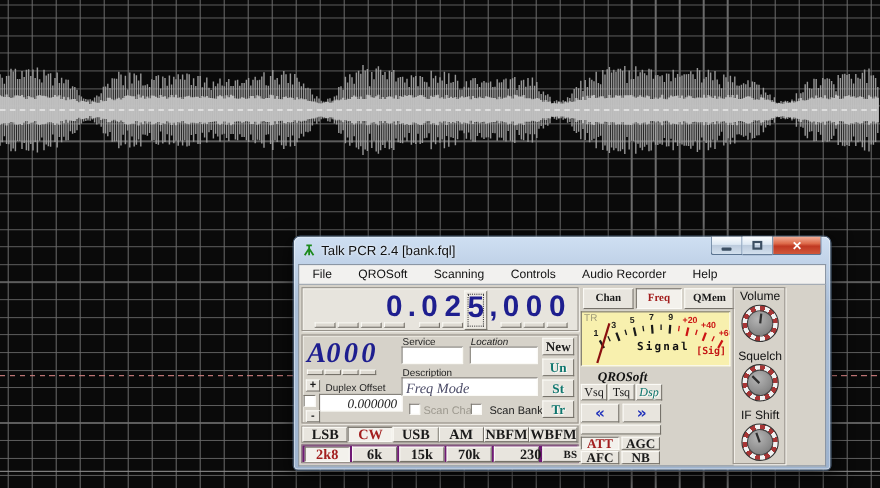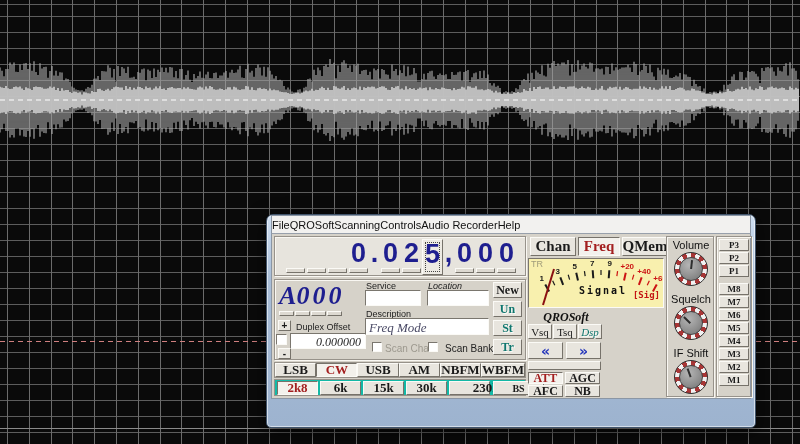--- a/index.html
+++ b/index.html
@@ -36,21 +36,21 @@
   .wbtn.min { width:29px; border-radius:0 0 0 3px; }
   .wbtn.max { width:27px; border-left:none; border-right:none; }
   .wbtn.close { width:45px; border-radius:0 0 3px 0;
     background:linear-gradient(180deg,#f3b09a,#dd6a4a 40%,#c03822 55%,#d0573a);
     color:#fff; font-weight:bold; font-size:11px; }
   .minbar { width:9px; height:3px; background:#3c4f63; border-radius:1px; margin-top:6px; }
   .maxbox { width:9px; height:8px; border:2px solid #3c4f63; }
 
   .menubar { height:19px; background:#f2f1ef; border:1px solid #8b96a4; border-bottom:1px solid #98a0ab;
     display:flex; align-items:center; font-size:11px; color:#111; }
-  .menu-item { padding:2px 0; cursor:default; }
+  .menu-item { padding:2px 12px; cursor:default; }
 
   .client { position:relative; height:165px; background:#d6d2c9; border:1px solid #8b96a4; border-top:none; }
 
   
   .panel { position:absolute; border:1px solid #97928a;
     box-shadow:inset 1px 1px 0 #f9f7f2, 1px 1px 0 #f9f7f2; }
   .btn { position:absolute; display:flex; align-items:center; justify-content:center;
     background:#e8e5de; border:1px solid; border-color:#fbfaf6 #76726a #76726a #fbfaf6;
     font-family:"Liberation Serif", serif; font-weight:bold; color:#1a1a1a; cursor:default; }
   .btn.pressed { border-color:#76726a #fbfaf6 #fbfaf6 #76726a; background:#f3f1ec; color:#a31f1f; }
@@ -66,21 +66,21 @@
   .fd-cell { position:relative; width:21px; height:36px; display:flex; flex-direction:column; align-items:center; }
   .fd-cell.sep { width:11px; }
   .fd-digit { height:29px; line-height:29px; font-size:27px; font-weight:bold; color:#1e1e8f;
     font-family:"Liberation Sans", sans-serif; }
   .fd-under { width:90%; height:5px; background:#ddd9d1; border:1px solid;
     border-color:#fbfaf6 #76726a #76726a #fbfaf6; }
   .fd-cell.selected { border:1px solid; border-color:#fbfaf6 #76726a #76726a #fbfaf6;
     background:#edeae3; outline:1px dotted #444; outline-offset:-4px; }
 
   
-  .tab-btn { height:19px; font-size:15px; }
+  .tab-btn { height:19px; font-size:10px; }
   .meter { left:256px; top:24px; width:136px; height:50px; background:#f8f0ae;
     border:1px solid; border-color:#7a766e #fbfaf6 #fbfaf6 #7a766e; overflow:hidden; position:absolute; }
   .meter span.scale-lab { position:absolute; font-size:8px; font-weight:bold; transform:translate(-50%,-50%); }
   .meter .tr { position:absolute; left:2px; top:0px; font-size:9px; color:#a09c7a; }
   .meter .sig-name { position:absolute; left:50px; top:26px; font-family:"DejaVu Sans Mono",monospace;
     font-size:10px; font-weight:bold; letter-spacing:2px; color:#111; }
   .meter .sig-tag { position:absolute; right:3px; top:31px; font-family:"DejaVu Sans Mono",monospace;
     font-size:9px; font-weight:bold; color:#c41414; }
 
   
@@ -96,21 +96,21 @@
     text-align:right; padding:1px 4px 0 0; color:#222; }
   .field { position:absolute; height:16px; }
   .desc-val { font-family:"Liberation Serif",serif; font-style:italic; font-size:13px;
     color:#4a4a66; padding:1px 11px 0 3px; }
 
   
   .mode-row { left:2px; top:128px; width:252px; height:16px; display:flex; position:absolute;
     border:1px solid #97928a; background:#d6d2c9; }
   .mode-row .btn { position:relative; flex:1 1 0; height:100%; font-size:13px; }
   .filter-row { left:2px; top:145px; width:252px; height:17px; position:absolute;
-    border:1px solid #97928a; background:#14b8a6; }
+    border:1px solid #97928a; background:#701a75; }
   .filter-row .btn { position:absolute; top:1px; height:14px; width:41px; font-size:13px; }
 
   
   .dsp-col { left:256px; top:76px; width:76px; height:88px; position:absolute; }
   .logo { position:absolute; left:0; top:0; width:76px; text-align:center;
     font-family:"Liberation Serif",serif; font-weight:bold; font-style:italic; font-size:12px; color:#111; }
   .arrow-txt { color:#2233bb; font-size:14px; font-weight:bold; font-family:"DejaVu Sans",sans-serif; }
   .tune-col { left:334px; top:76px; width:58px; height:88px; position:absolute; }
   .tknob { position:absolute; left:2px; top:2px; width:49px; height:49px; border-radius:50%;
     background:radial-gradient(circle at 38% 32%, #9d9d9d, #818181 55%, #666 100%);
@@ -145,20 +145,35 @@
 
 <svg id="waveform" viewBox="0 0 800 88" preserveAspectRatio="none">
   <path id="wf-outer" fill="none" stroke="#a6a6a6" stroke-width="1.3" opacity="0.9" d="M0 10.4V75.6M2 13.7V72.3M4 19.2V66.8M6 12.1V73.9M8 11.9V74.1M10 5.5V80.5M12 8.0V78.0M14 5.6V80.4M16 14.8V71.2M18 14.9V71.1M20 7.6V78.4M22 13.0V73.0M24 6.5V79.5M26 6.0V80.0M28 12.1V73.9M30 6.2V79.8M32 13.8V72.2M34 4.3V81.7M36 15.1V70.9M38 18.1V67.9M40 6.3V79.7M42 11.6V74.4M44 10.1V75.9M46 9.7V76.3M48 20.7V65.3M50 13.9V72.1M52 8.9V77.1M54 18.5V67.5M56 13.7V72.3M58 18.7V67.3M60 15.3V70.7M62 15.6V70.4M64 23.6V62.4M66 21.4V64.6M68 22.1V63.9M70 24.7V61.3M72 29.5V56.5M74 30.7V55.3M76 32.5V53.5M78 32.9V53.1M80 33.5V52.5M82 33.3V52.7M84 34.3V51.7M86 31.7V54.3M88 29.9V56.1M90 30.8V55.2M92 27.7V58.3M94 21.8V64.2M96 21.6V64.4M98 19.1V66.9M100 23.1V62.9M102 14.1V71.9M104 14.3V71.7M106 14.6V71.4M108 8.3V77.7M110 10.7V75.3M112 20.6V65.4M114 11.9V74.1M116 24.4V61.6M118 8.9V77.1M120 18.9V67.1M122 9.9V76.1M124 11.4V74.6M126 16.1V69.9M128 9.8V76.2M130 20.7V65.3M132 20.4V65.6M134 19.7V66.3M136 22.1V63.9M138 15.0V71.0M140 15.7V70.3M142 12.2V73.8M144 11.4V74.6M146 23.4V62.6M148 12.6V73.4M150 13.8V72.2M152 20.9V65.1M154 11.6V74.4M156 19.9V66.1M158 12.7V73.3M160 15.1V70.9M162 10.4V75.6M164 15.0V71.0M166 10.7V75.3M168 15.5V70.5M170 9.9V76.1M172 10.5V75.5M174 20.3V65.7M176 14.1V71.9M178 21.2V64.8M180 12.0V74.0M182 12.0V74.0M184 22.4V63.6M186 18.1V67.9M188 13.5V72.5M190 22.8V63.2M192 24.9V61.1M194 17.1V68.9M196 21.3V64.7M198 18.9V67.1M200 14.4V71.6M202 20.8V65.2M204 21.3V64.7M206 17.5V68.5M208 14.8V71.2M210 21.1V64.9M212 21.2V64.8M214 16.1V69.9M216 15.4V70.6M218 20.9V65.1M220 18.5V67.5M222 18.4V67.6M224 15.6V70.4M226 14.0V72.0M228 20.7V65.3M230 15.5V70.5M232 12.8V73.2M234 15.9V70.1M236 15.4V70.6M238 12.6V73.4M240 8.7V77.3M242 20.4V65.6M244 20.9V65.1M246 12.1V73.9M248 6.7V79.3M250 15.6V70.4M252 13.8V72.2M254 19.8V66.2M256 11.0V75.0M258 7.5V78.5M260 10.5V75.5M262 18.4V67.6M264 9.8V76.2M266 19.8V66.2M268 10.3V75.7M270 13.7V72.3M272 17.4V68.6M274 21.5V64.5M276 19.0V67.0M278 23.3V62.7M280 22.7V63.3M282 23.7V62.3M284 29.0V57.0M286 32.6V53.4M288 30.6V55.4M290 32.6V53.4M292 34.5V51.5M294 35.3V50.7M296 37.7V48.3M298 32.8V53.2M300 32.3V53.7M302 34.7V51.3M304 30.7V55.3M306 29.8V56.2M308 22.0V64.0M310 21.5V64.5M312 24.6V61.4M314 12.8V73.2M316 17.9V68.1M318 10.6V75.4M320 13.2V72.8M322 19.1V66.9M324 8.9V77.1M326 7.4V78.6M328 10.0V76.0M330 2.0V84.0M332 7.1V78.9M334 5.7V80.3M336 21.3V64.7M338 8.4V77.6M340 15.0V71.0M342 5.2V80.8M344 3.2V82.8M346 6.4V79.6M348 11.1V74.9M350 8.4V77.6M352 15.0V71.0M354 7.4V78.6M356 8.5V77.5M358 6.7V79.3M360 17.0V69.0M362 13.7V72.3M364 12.9V73.1M366 12.7V73.3M368 17.9V68.1M370 14.7V71.3M372 22.2V63.8M374 11.4V74.6M376 13.2V72.8M378 12.0V74.0M380 21.4V64.6M382 12.0V74.0M384 12.9V73.1M386 17.3V68.7M388 17.7V68.3M390 21.8V64.2M392 7.4V78.6M394 14.1V71.9M396 11.9V74.1M398 18.2V67.8M400 13.3V72.7M402 16.1V69.9M404 8.3V77.7M406 19.3V66.7M408 9.5V76.5M410 18.3V67.7M412 17.6V68.4M414 11.0V75.0M416 16.3V69.7M418 24.4V61.6M420 24.4V61.6M422 21.9V64.1M424 16.8V69.2M426 22.5V63.5M428 16.0V70.0M430 14.2V71.8M432 13.8V72.2M434 19.4V66.6M436 22.1V63.9M438 18.0V68.0M440 16.6V69.4M442 18.0V68.0M444 18.2V67.8M446 17.2V68.8M448 22.1V63.9M450 21.9V64.1M452 15.1V70.9M454 18.0V68.0M456 17.8V68.2M458 15.3V70.7M460 14.4V71.6M462 24.0V62.0M464 15.1V70.9M466 14.1V71.9M468 13.1V72.9M470 24.8V61.2M472 20.3V65.7M474 16.2V69.8M476 15.4V70.6M478 21.9V64.1M480 13.9V72.1M482 20.9V65.1M484 13.5V72.5M486 21.0V65.0M488 17.6V68.4M490 25.9V60.1M492 28.4V57.6M494 26.2V59.8M496 29.7V56.3M498 28.7V57.3M500 30.9V55.1M502 36.6V49.4M504 35.0V51.0M506 34.2V51.8M508 35.2V50.8M510 35.6V50.4M512 34.2V51.8M514 35.1V50.9M516 31.3V54.7M518 32.2V53.8M520 27.9V58.1M522 23.8V62.2M524 22.0V64.0M526 23.3V62.7M528 16.5V69.5M530 25.7V60.3M532 15.8V70.2M534 22.0V64.0M536 13.6V72.4M538 15.5V70.5M540 16.9V69.1M542 8.3V77.7M544 18.5V67.5M546 19.6V66.4M548 6.7V79.3M550 10.7V75.3M552 5.9V80.1M554 3.9V82.1M556 9.0V77.0M558 6.5V79.5M560 8.2V77.8M562 5.5V80.5M564 5.6V80.4M566 7.4V78.6M568 3.1V82.9M570 18.5V67.5M572 7.1V78.9M574 15.1V70.9M576 14.8V71.2M578 3.3V82.7M580 12.4V73.6M582 8.6V77.4M584 6.5V79.5M586 9.7V76.3M588 11.4V74.6M590 5.5V80.5M592 6.2V79.8M594 14.7V71.3M596 11.4V74.6M598 11.2V74.8M600 12.3V73.7M602 11.5V74.5M604 17.5V68.5M606 9.8V76.2M608 10.0V76.0M610 16.9V69.1M612 6.4V79.6M614 13.6V72.4M616 10.3V75.7M618 12.8V73.2M620 11.7V74.3M622 10.6V75.4M624 10.6V75.4M626 10.3V75.7M628 7.7V78.3M630 10.5V75.5M632 14.9V71.1M634 4.8V81.2M636 6.9V79.1M638 17.9V68.1M640 14.5V71.5M642 13.1V72.9M644 6.4V79.6M646 8.9V77.1M648 15.9V70.1M650 7.5V78.5M652 15.2V70.8M654 19.5V66.5M656 23.3V62.7M658 10.7V75.3M660 13.2V72.8M662 17.4V68.6M664 11.8V74.2M666 17.8V68.2M668 12.5V73.5M670 20.7V65.3M672 21.0V65.0M674 20.1V65.9M676 18.6V67.4M678 19.6V66.4M680 16.0V70.0M682 22.4V63.6M684 17.2V68.8M686 17.6V68.4M688 19.8V66.2M690 20.1V65.9M692 29.0V57.0M694 22.7V63.3M696 27.1V58.9M698 29.4V56.6M700 28.9V57.1M702 34.0V52.0M704 31.5V54.5M706 36.3V49.7M708 36.5V49.5M710 34.9V51.1M712 35.6V50.4M714 34.6V51.4M716 34.8V51.2M718 36.0V50.0M720 33.4V52.6M722 34.5V51.5M724 27.7V58.3M726 32.6V53.4M728 27.7V58.3M730 26.8V59.2M732 19.5V66.5M734 17.3V68.7M736 23.2V62.8M738 23.6V62.4M740 14.7V71.3M742 14.9V71.1M744 23.1V62.9M746 20.4V65.6M748 14.0V72.0M750 15.0V71.0M752 14.1V71.9M754 14.6V71.4M756 16.7V69.3M758 19.5V66.5M760 26.0V60.0M762 11.1V74.9M764 13.9V72.1M766 10.5V75.5M768 10.1V75.9M770 11.2V74.8M772 10.3V75.7M774 14.6V71.4M776 18.8V67.2M778 10.3V75.7M780 13.7V72.3M782 14.5V71.5M784 9.1V76.9M786 6.2V79.8M788 18.5V67.5M790 5.3V80.7M792 11.6V74.4M794 11.3V74.7M796 13.8V72.2M798 22.2V63.8"></path>
   <path id="wf-core" fill="none" stroke="#c2c2c2" stroke-width="2" opacity="0.95" d="M0 29.7V56.3M2 30.6V55.4M4 31.1V54.9M6 29.0V57.0M8 31.2V54.8M10 32.1V53.9M12 31.7V54.3M14 29.9V56.1M16 29.5V56.5M18 30.2V55.8M20 29.4V56.6M22 31.4V54.6M24 33.0V53.0M26 30.3V55.7M28 31.3V54.7M30 31.7V54.3M32 33.0V53.0M34 30.1V55.9M36 29.4V56.6M38 30.0V56.0M40 30.0V56.0M42 30.4V55.6M44 31.7V54.3M46 31.8V54.2M48 31.2V54.8M50 29.4V56.6M52 30.7V55.3M54 29.7V56.3M56 33.0V53.0M58 30.9V55.1M60 34.1V51.9M62 31.3V54.7M64 33.5V52.5M66 33.0V53.0M68 33.1V52.9M70 34.9V51.1M72 35.9V50.1M74 34.5V51.5M76 34.8V51.2M78 35.8V50.2M80 35.3V50.7M82 37.5V48.5M84 35.3V50.7M86 35.5V50.5M88 36.3V49.7M90 36.5V49.5M92 34.0V52.0M94 35.1V50.9M96 34.9V51.1M98 31.9V54.1M100 31.8V54.2M102 33.3V52.7M104 34.1V51.9M106 32.7V53.3M108 31.8V54.2M110 33.5V52.5M112 32.1V53.9M114 30.3V55.7M116 29.5V56.5M118 30.1V55.9M120 30.6V55.4M122 30.5V55.5M124 33.1V52.9M126 29.0V57.0M128 31.7V54.3M130 30.1V55.9M132 32.7V53.3M134 30.8V55.2M136 32.3V53.7M138 29.8V56.2M140 30.0V56.0M142 31.0V55.0M144 32.2V53.8M146 29.4V56.6M148 31.0V55.0M150 30.4V55.6M152 32.8V53.2M154 31.4V54.6M156 29.4V56.6M158 31.3V54.7M160 29.2V56.8M162 31.9V54.1M164 31.5V54.5M166 33.0V53.0M168 31.0V55.0M170 30.5V55.5M172 30.1V55.9M174 31.3V54.7M176 31.4V54.6M178 30.9V55.1M180 30.9V55.1M182 32.2V53.8M184 30.3V55.7M186 31.4V54.6M188 30.2V55.8M190 31.8V54.2M192 32.0V54.0M194 32.4V53.6M196 32.8V53.2M198 30.5V55.5M200 29.5V56.5M202 30.4V55.6M204 32.6V53.4M206 29.5V56.5M208 31.4V54.6M210 29.1V56.9M212 30.1V55.9M214 32.3V53.7M216 32.8V53.2M218 32.6V53.4M220 31.4V54.6M222 31.9V54.1M224 33.0V53.0M226 32.3V53.7M228 30.2V55.8M230 30.3V55.7M232 32.4V53.6M234 29.7V56.3M236 30.5V55.5M238 32.5V53.5M240 33.1V52.9M242 32.2V53.8M244 32.2V53.8M246 29.1V56.9M248 29.6V56.4M250 32.8V53.2M252 30.2V55.8M254 33.0V53.0M256 33.2V52.8M258 31.2V54.8M260 30.8V55.2M262 32.0V54.0M264 31.5V54.5M266 32.1V53.9M268 33.6V52.4M270 31.4V54.6M272 33.3V52.7M274 32.4V53.6M276 33.2V52.8M278 33.3V52.7M280 34.5V51.5M282 34.9V51.1M284 35.2V50.8M286 35.2V50.8M288 36.1V49.9M290 36.8V49.2M292 37.0V49.0M294 36.4V49.6M296 35.6V50.4M298 35.6V50.4M300 36.5V49.5M302 36.1V49.9M304 34.4V51.6M306 33.5V52.5M308 34.2V51.8M310 33.5V52.5M312 31.8V54.2M314 33.8V52.2M316 32.7V53.3M318 33.0V53.0M320 31.2V54.8M322 29.8V56.2M324 30.9V55.1M326 33.0V53.0M328 30.8V55.2M330 33.1V52.9M332 33.0V53.0M334 29.1V56.9M336 29.6V56.4M338 31.3V54.7M340 31.8V54.2M342 30.4V55.6M344 29.1V56.9M346 33.0V53.0M348 31.2V54.8M350 33.1V52.9M352 31.2V54.8M354 30.4V55.6M356 30.9V55.1M358 32.5V53.5M360 29.5V56.5M362 33.0V53.0M364 30.3V55.7M366 31.1V54.9M368 29.7V56.3M370 30.3V55.7M372 29.4V56.6M374 29.7V56.3M376 31.6V54.4M378 31.1V54.9M380 30.1V55.9M382 29.3V56.7M384 29.6V56.4M386 31.1V54.9M388 32.8V53.2M390 33.0V53.0M392 30.1V55.9M394 31.1V54.9M396 29.6V56.4M398 29.1V56.9M400 32.3V53.7M402 31.4V54.6M404 32.7V53.3M406 29.3V56.7M408 32.2V53.8M410 31.0V55.0M412 32.1V53.9M414 31.2V54.8M416 32.9V53.1M418 31.7V54.3M420 30.5V55.5M422 31.6V54.4M424 31.1V54.9M426 30.5V55.5M428 33.2V52.8M430 30.3V55.7M432 32.2V53.8M434 32.4V53.6M436 30.9V55.1M438 32.0V54.0M440 32.3V53.7M442 30.4V55.6M444 31.0V55.0M446 31.7V54.3M448 32.0V54.0M450 32.1V53.9M452 33.2V52.8M454 31.0V55.0M456 32.8V53.2M458 31.9V54.1M460 31.7V54.3M462 29.8V56.2M464 30.6V55.4M466 32.6V53.4M468 29.2V56.8M470 29.6V56.4M472 30.8V55.2M474 30.7V55.3M476 29.3V56.7M478 32.4V53.6M480 32.4V53.6M482 32.3V53.7M484 33.2V52.8M486 32.8V53.2M488 32.0V54.0M490 32.5V53.5M492 33.8V52.2M494 35.6V50.4M496 33.8V52.2M498 35.5V50.5M500 35.2V50.8M502 37.0V49.0M504 36.6V49.4M506 37.0V49.0M508 35.4V50.6M510 37.1V48.9M512 37.0V49.0M514 35.6V50.4M516 36.1V49.9M518 35.1V50.9M520 35.8V50.2M522 35.2V50.8M524 32.0V54.0M526 33.6V52.4M528 34.0V52.0M530 30.9V55.1M532 34.0V52.0M534 30.0V56.0M536 32.0V54.0M538 29.9V56.1M540 29.4V56.6M542 32.0V54.0M544 31.7V54.3M546 30.4V55.6M548 30.4V55.6M550 32.3V53.7M552 32.1V53.9M554 29.3V56.7M556 31.9V54.1M558 31.6V54.4M560 29.6V56.4M562 30.0V56.0M564 29.9V56.1M566 31.8V54.2M568 29.7V56.3M570 29.5V56.5M572 29.5V56.5M574 29.3V56.7M576 30.8V55.2M578 31.8V54.2M580 30.9V55.1M582 29.6V56.4M584 30.9V55.1M586 31.6V54.4M588 29.8V56.2M590 30.5V55.5M592 33.1V52.9M594 33.1V52.9M596 31.6V54.4M598 32.8V53.2M600 31.6V54.4M602 29.1V56.9M604 32.8V53.2M606 33.2V52.8M608 31.6V54.4M610 29.8V56.2M612 30.8V55.2M614 30.2V55.8M616 29.8V56.2M618 32.2V53.8M620 29.8V56.2M622 32.8V53.2M624 31.4V54.6M626 29.9V56.1M628 30.5V55.5M630 32.0V54.0M632 32.4V53.6M634 31.7V54.3M636 31.7V54.3M638 31.8V54.2M640 29.2V56.8M642 31.8V54.2M644 29.4V56.6M646 30.7V55.3M648 32.0V54.0M650 30.1V55.9M652 32.8V53.2M654 30.7V55.3M656 32.4V53.6M658 32.8V53.2M660 31.4V54.6M662 29.3V56.7M664 31.5V54.5M666 29.3V56.7M668 32.0V54.0M670 29.1V56.9M672 32.9V53.1M674 32.9V53.1M676 32.1V53.9M678 30.9V55.1M680 30.6V55.4M682 30.8V55.2M684 32.2V53.8M686 33.6V52.4M688 33.3V52.7M690 33.6V52.4M692 31.5V54.5M694 31.9V54.1M696 33.6V52.4M698 33.4V52.6M700 34.1V51.9M702 35.5V50.5M704 35.6V50.4M706 37.0V49.0M708 36.7V49.3M710 37.0V49.0M712 37.4V48.6M714 35.4V50.6M716 36.4V49.6M718 36.4V49.6M720 35.1V50.9M722 36.2V49.8M724 35.2V50.8M726 34.9V51.1M728 32.0V54.0M730 34.1V51.9M732 34.4V51.6M734 34.0V52.0M736 32.6V53.4M738 31.7V54.3M740 32.6V53.4M742 29.8V56.2M744 32.0V54.0M746 31.1V54.9M748 32.4V53.6M750 29.6V56.4M752 32.6V53.4M754 33.2V52.8M756 31.3V54.7M758 32.0V54.0M760 29.2V56.8M762 30.0V56.0M764 32.9V53.1M766 32.5V53.5M768 30.6V55.4M770 30.3V55.7M772 29.5V56.5M774 31.0V55.0M776 30.4V55.6M778 31.8V54.2M780 31.3V54.7M782 30.5V55.5M784 31.1V54.9M786 32.7V53.3M788 32.9V53.1M790 29.6V56.4M792 31.0V55.0M794 32.5V53.5M796 30.8V55.2M798 31.8V54.2"></path>
   <line x1="0" y1="43" x2="800" y2="43" stroke="#e9e9e9" stroke-width="1.4" stroke-dasharray="5 4"></line>
 </svg>
 <div class="red-dash-line"></div>
 <div class="track-split"></div>
 
 <div class="win">
+  <div class="titlebar">
+    <svg width="12" height="13">
+      <path d="M6 2 v9 M2 11 L6 5 M10 11 L6 5 M3.5 2 h5" stroke="#1c8a1c" stroke-width="1.6" fill="none"></path>
+    </svg>
+    <span class="title-text">Talk PCR 2.4 [bank.fql]</span>
+    <div class="winbtns">
+      <div class="wbtn min">
+          <div class="minbar"></div>
+        </div>
+      <div class="wbtn max">
+          <div class="maxbox"></div>
+        </div>
+      <div class="wbtn close">✕</div>
+    </div>
+  </div>
 
   <div class="menubar">
     <span class="menu-item">File</span>
     <span class="menu-item">QROSoft</span>
     <span class="menu-item">Scanning</span>
     <span class="menu-item">Controls</span>
     <span class="menu-item">Audio Recorder</span>
     <span class="menu-item">Help</span>
   </div>
 
@@ -290,21 +305,21 @@
       <div class="btn">USB</div>
       <div class="btn">AM</div>
       <div class="btn">NBFM</div>
       <div class="btn">WBFM</div>
     </div>
 
     <div class="filter-row">
       <div class="btn pressed" style="left:2px;">2k8</div>
       <div class="btn" style="left:45px;">6k</div>
       <div class="btn" style="left:88px;">15k</div>
-      <div class="btn" style="left:131px;">30k</div>
+      <div class="btn" style="left:131px;">70k</div>
       <div class="btn" style="left:174px;padding-left:33px;">230k</div>
       <div class="btn" style="left:218px; width:51px; font-size:10px;">BS</div>
     </div>
 
     <div class="dsp-col">
       <span class="logo">QROSoft</span>
       <div class="btn" style="left:0;  top:14px; width:24px; height:15px; font-size:11px; font-weight:normal;">Vsq</div>
       <div class="btn" style="left:25px; top:14px; width:24px; height:15px; font-size:11px; font-weight:normal;">Tsq</div>
       <div class="btn disabled" style="left:50px; top:14px; width:24px; height:15px; font-size:11px; font-weight:normal; font-style:italic;">Dsp</div>
       <div class="btn" style="left:0;  top:32px; width:35px; height:17px;">
@@ -335,28 +350,15 @@
           </div>
       </div>
       <span class="kn-lab" style="top:110px;">IF Shift</span>
       <div class="knob38" style="top:123px;">
         <div class="kface">
             <div class="kline" style="transform:rotate(-20deg);"></div>
           </div>
       </div>
     </div>
 
-    <div class="panel pm-col">
-      <div class="btn pm-btn" style="top:2px;">P3</div>
-      <div class="btn pm-btn" style="top:15px;">P2</div>
-      <div class="btn pm-btn" style="top:28px;">P1</div>
-      <div class="btn pm-btn" style="top:46px;">M8</div>
-      <div class="btn pm-btn" style="top:59px;">M7</div>
-      <div class="btn pm-btn" style="top:72px;">M6</div>
-      <div class="btn pm-btn" style="top:85px;">M5</div>
-      <div class="btn pm-btn" style="top:98px;">M4</div>
-      <div class="btn pm-btn" style="top:111px;">M3</div>
-      <div class="btn pm-btn" style="top:124px;">M2</div>
-      <div class="btn pm-btn" style="top:137px;">M1</div>
-    </div>
 
   </div>
 </div>
 
 </body></html>

